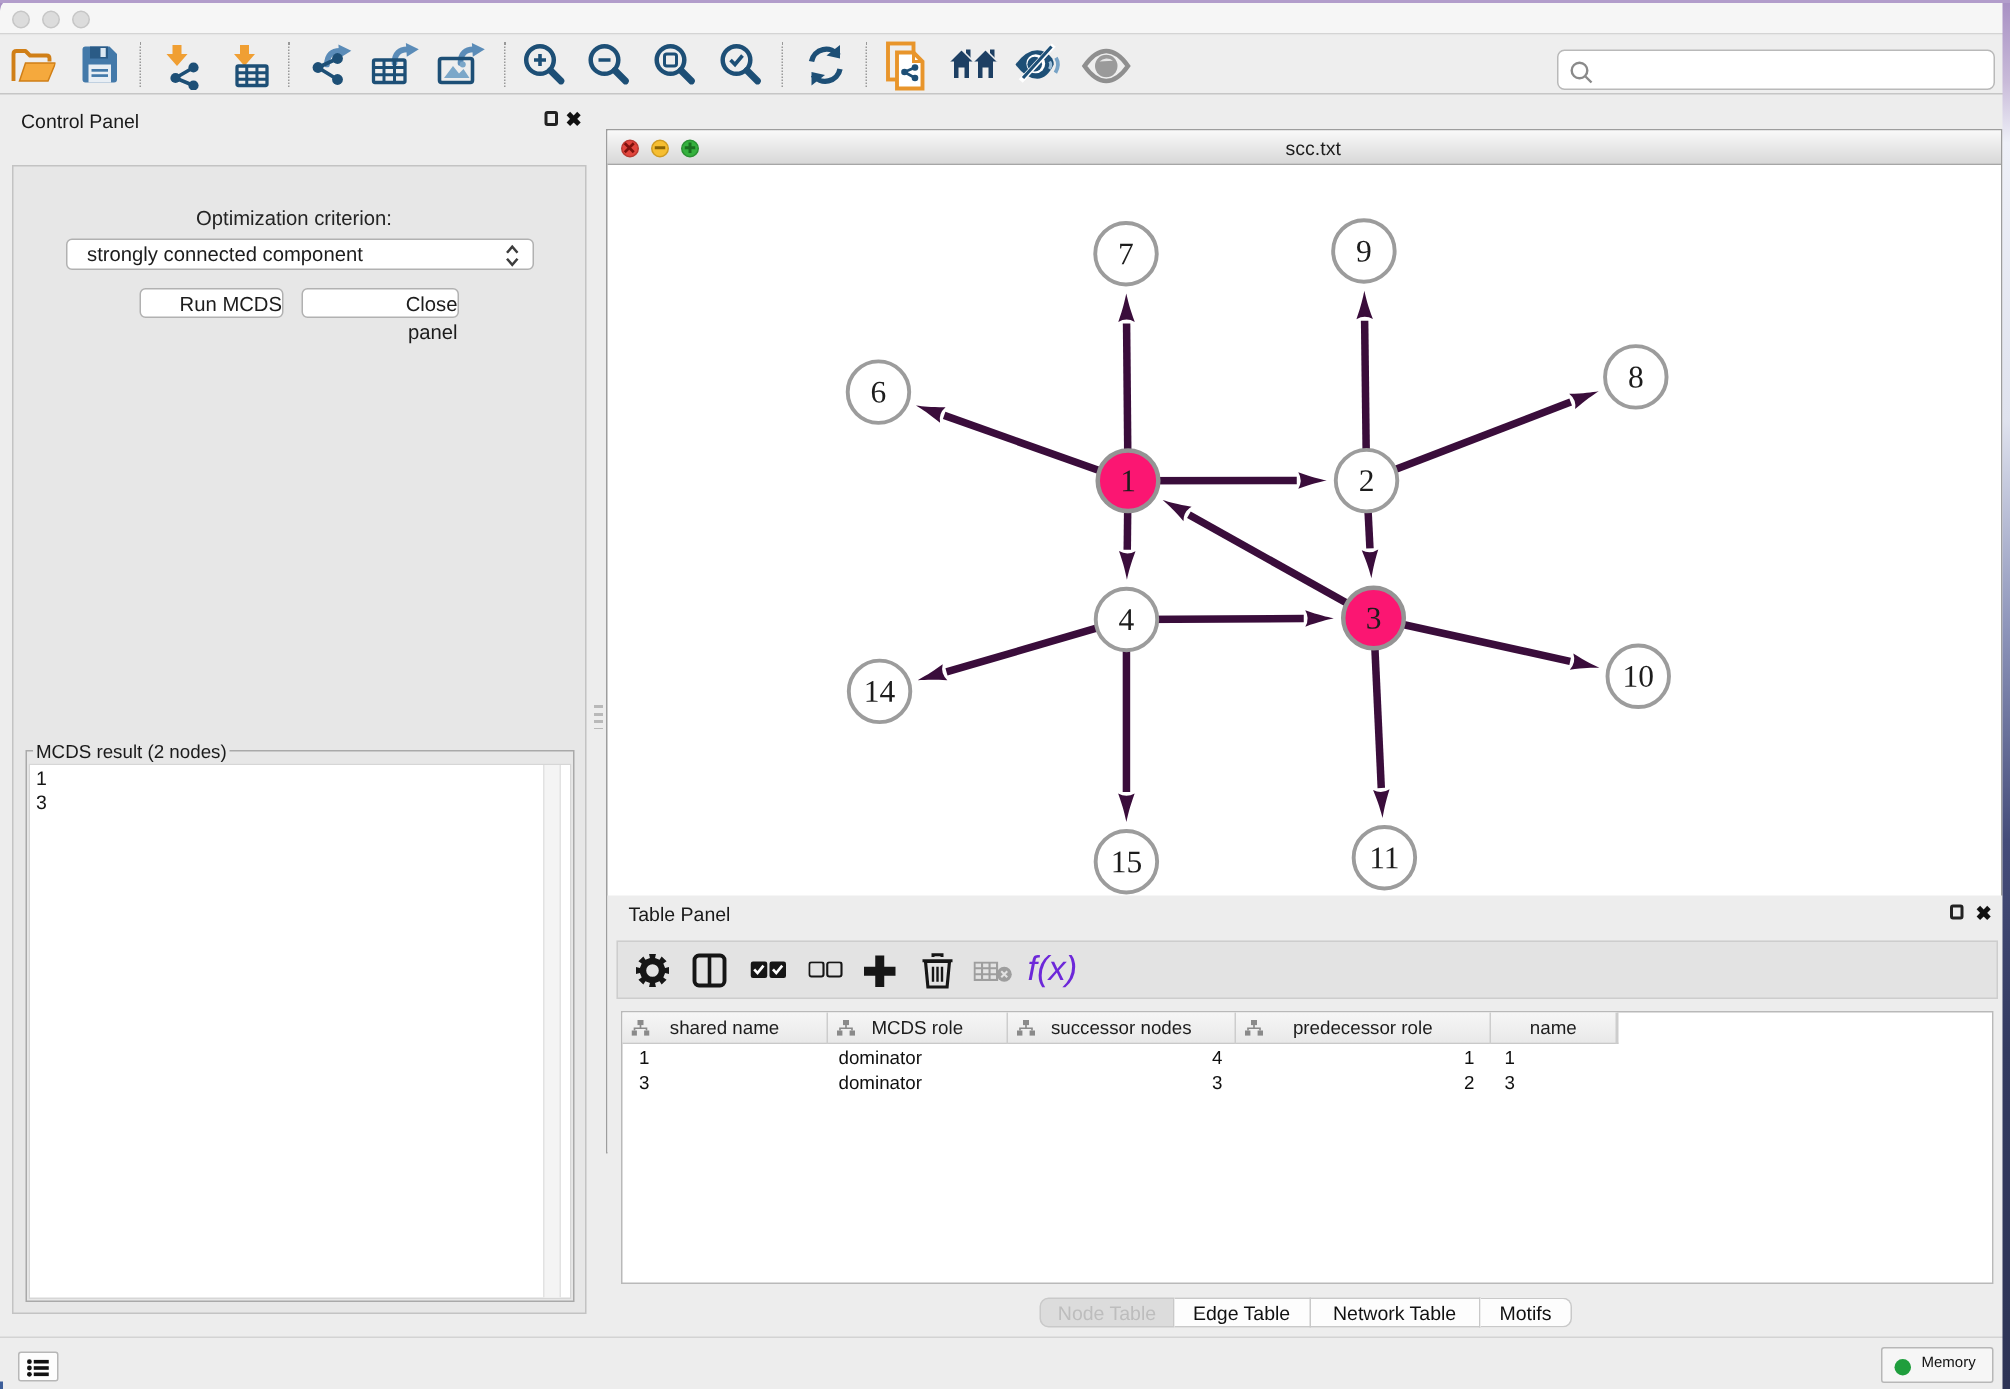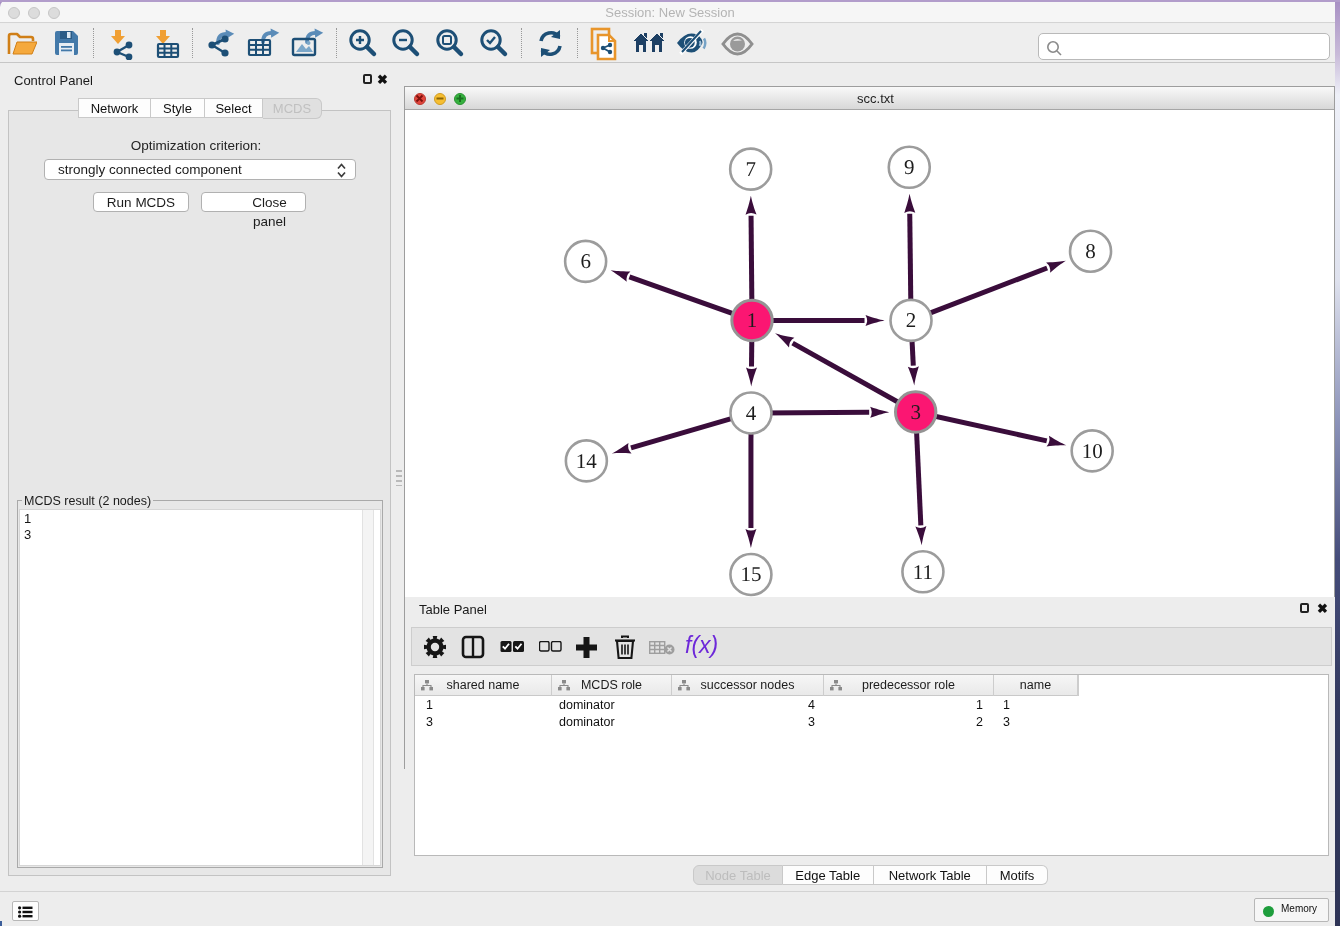--- a/index.html
+++ b/index.html
@@ -13,21 +13,21 @@
 .tbi{position:absolute;top:3px;}
 #searchbox{position:absolute;left:1038px;top:9px;width:292px;height:27px;background:#fff;border:1px solid #b9b9b9;border-radius:5px;}
 
 #cpanel{position:absolute;left:0;top:64px;width:392px;height:827px;background:#ededed;}
 #cpanel h1{font-size:13px;font-weight:normal;color:#1a1a1a;position:absolute;left:14px;top:9px;}
 .maxbox{position:absolute;width:9px;height:10px;border:2px solid #222;border-radius:2px;background:transparent;}
 .closex{position:absolute;font-size:13px;font-weight:bold;color:#111;line-height:10px;}
 #cp-content{position:absolute;left:8px;top:46px;width:383px;height:766px;background:#e7e7e7;border:1px solid #c3c3c3;}
 .tabrow .tab{position:absolute;top:0;height:20px;background:#fdfdfd;border:1px solid #c9c9c9;border-left:none;font-size:13px;text-align:center;color:#111;line-height:19px;}
 
-.btn{position:absolute;background:#fff;border:1px solid #b1b1b1;border-radius:4px;font-size:13.5px;color:#1c1c1c;text-align:center;}
+.btn{position:absolute;background:#fff;border:1px solid #b1b1b1;border-radius:4px;font-size:13.5px;color:#1c1c1c;text-align:right;}
 #fieldset{position:absolute;left:17px;top:436px;width:366px;height:368px;border:1px solid #a9a9a9;}
 #fieldset legend{position:absolute;top:-7px;left:4px;background:#e7e7e7;font-size:12.5px;color:#1a1a1a;padding:0 2px;}
 #fs-white{position:absolute;left:1px;top:8px;width:362px;height:357px;background:#fff;border:1px solid #d6d6d6;}
 
 #netwin{position:absolute;left:404px;top:64px;width:931px;height:683px;border:1px solid #9d9d9d;background:#fff;margin-top:22px;}
 #nettitle{position:absolute;left:0;top:0;width:929px;height:23px;background:linear-gradient(#f9f9f9,#d8d8d8);border-bottom:1px solid #a6a6a6;}
 #nettitle .tl{position:absolute;top:5.5px;width:12px;height:12px;border-radius:50%;}
 #nettitle .cap{position:absolute;left:0;top:4px;width:100%;text-align:center;font-size:13px;color:#1e1e1e;}
 
 #tpanel{position:absolute;left:405px;top:597px;width:935px;height:294px;background:#ededed;}
@@ -47,21 +47,20 @@
 <div style="position:absolute;left:0;top:0;width:16px;height:14px;background:#a78fc3;"></div>
 <div style="position:absolute;right:0;top:0;width:16px;height:14px;background:#a78fc3;"></div>
 <div id="deskRight"></div>
 <div id="deskTop"></div>
 <div style="position:absolute;left:0;top:921px;width:2px;height:5px;background:#3c5e9a;z-index:6;"></div>
 
 <div id="titlebar">
  <div class="light" style="left:8px;"></div>
  <div class="light" style="left:28px;"></div>
  <div class="light" style="left:48px;"></div>
- <div id="wintitle">Session: New Session</div>
 </div>
 <div id="toolbar">
  <div class="sep" style="left:93px;"></div>
  <div class="sep" style="left:192px;"></div>
  <div class="sep" style="left:336px;"></div>
  <div class="sep" style="left:521px;"></div>
  <div class="sep" style="left:577px;"></div>
  <svg class="tbi" style="left:7px;top:6px;" width="30" height="28" viewBox="0 0 30 28">
    <path d="M2 24 L2 6 Q2 4 4 4 L10 4 L13 7 L24 7 Q26 7 26 9 L26 11" fill="none" stroke="#d07f17" stroke-width="2.6" stroke-linejoin="round"></path>
    <path d="M6 24 L10 12 L30 12 L25 24 Z" fill="#f5a93d" stroke="#d07f17" stroke-width="1"></path>
@@ -192,26 +191,20 @@
     <path d="M12 12 L16 16" stroke="#8a8a8a" stroke-width="1.6"></path>
   </svg>
  </div>
 </div>
 
 <div id="cpanel">
  <h1>Control Panel</h1>
  <div class="maxbox" style="left:363px;top:10px;"></div>
  <div class="closex" style="left:377px;top:11px;">✖</div>
  <div id="cp-content"></div>
- <div class="tabrow" style="position:absolute;left:0;top:34px;width:392px;height:21px;">
-   <div class="tab" style="left:78px;width:73px;border-left:1px solid #c9c9c9;">Network</div>
-   <div class="tab" style="left:151px;width:54px;">Style</div>
-   <div class="tab" style="left:205px;width:58px;">Select</div>
-   <div class="tab" style="left:263px;width:59px;background:#e0e0e0;color:#c0c0c0;border-radius:0 6px 6px 0;height:21px;">MCDS</div>
- </div>
  <div style="position:absolute;left:0;top:74px;width:392px;text-align:center;font-size:13.5px;color:#242424;">Optimization criterion:</div>
  <div class="btn" style="left:44px;top:95px;width:312px;height:21px;text-align:left;">
    <span style="margin-left:13px;line-height:20px;margin-top:18px;">strongly connected component</span>
    <svg style="position:absolute;right:8px;top:3px;" width="11" height="15" viewBox="0 0 11 15">
      <path d="M2 5.5 L5.5 1.5 L9 5.5 M2 9.5 L5.5 13.5 L9 9.5" fill="none" stroke="#3c3c3c" stroke-width="1.7"></path>
    </svg>
  </div>
  <div class="btn" style="left:93px;top:128px;width:96px;height:20px;line-height:19px;">Run MCDS</div>
  <div class="btn" style="left:201px;top:128px;width:105px;height:20px;line-height:19px;padding-left:32px;">Close panel</div>
  <div id="fieldset">

